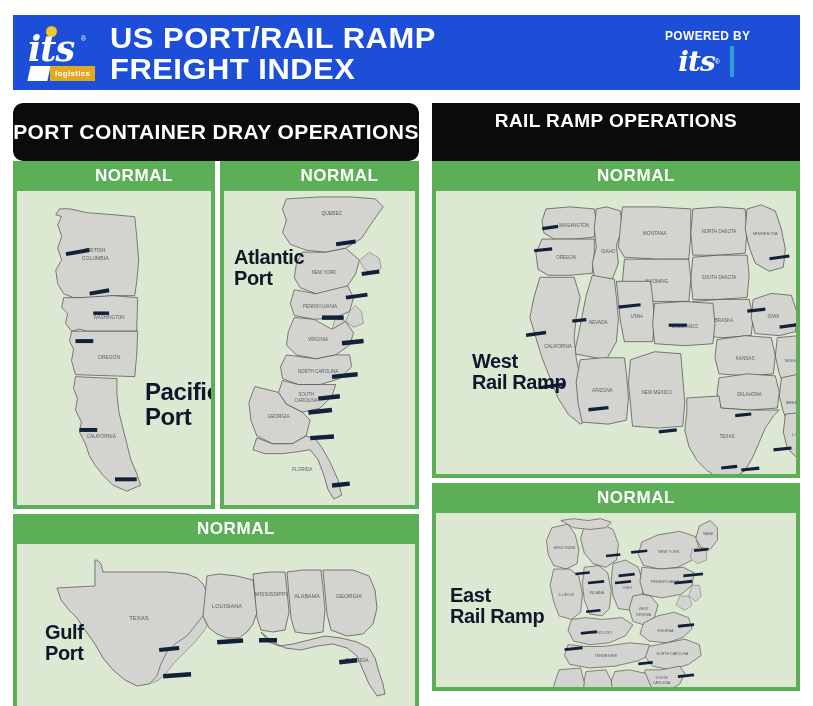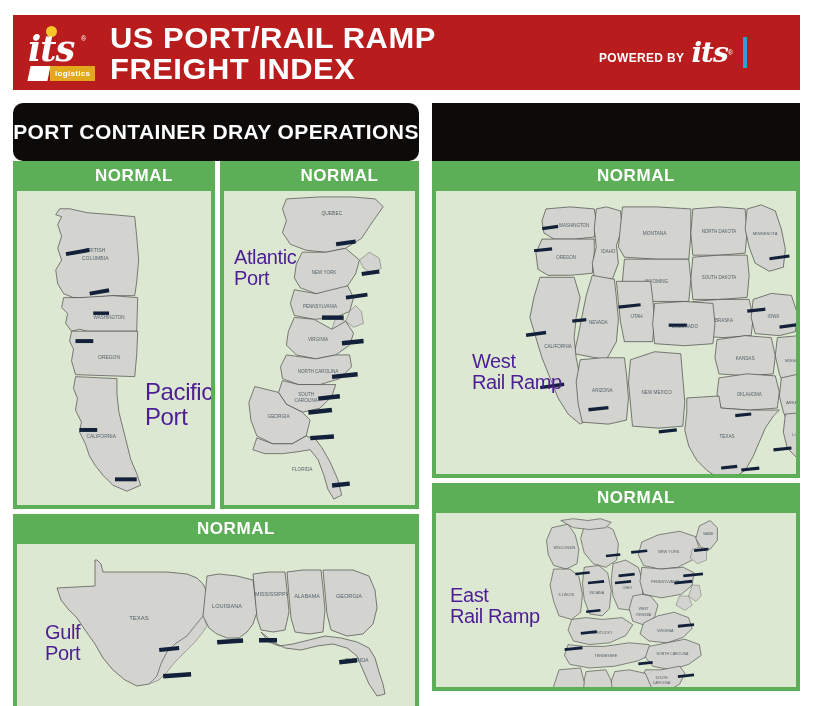--- a/index.html
+++ b/index.html
@@ -13,21 +13,21 @@
     position: relative;
     width: 813px; height: 706px;
     background: #ffffff;
   }
 
   
   .masthead {
     position: absolute;
     left: 13px; top: 15px;
     width: 787px; height: 75px;
-    background: #b91c1c;
+    background: #1d4ed8;
     display: flex;
     align-items: center;
   }
   .its-logo {
     position: relative;
     width: 62px; height: 56px;
     margin-left: 15px;
     flex: 0 0 auto;
   }
   .its-dot {
@@ -77,22 +77,22 @@
     letter-spacing: .5px;
     font-stretch: condensed;
     text-transform: uppercase;
     transform: scaleX(1.03);
     transform-origin: left center;
   }
   .mast-right {
     margin-left: auto;
     margin-right: 42px;
     display: flex;
-    flex-direction: row;
-    align-items: flex-end;
+    flex-direction: column;
+    align-items: center;
   }
   .powered-by {
     color: #ffffff;
     font-size: 13px;
     font-weight: 700;
     letter-spacing: .4px;
     margin-bottom: 3px;
     transform: scaleX(.92);
     transform-origin: left center;
   }
@@ -174,22 +174,22 @@
   }
   .map-body {
     background: #dce8d1;
     border: 4px solid #5cae57;
     border-top: none;
     position: relative;
     overflow: hidden;
   }
   .map-label {
     position: absolute;
-    color: #4c1d95;
-    font-weight: 400;
+    color: #0f172a;
+    font-weight: 700;
     line-height: 1.05;
     letter-spacing: -.4px;
     z-index: 4;
     white-space: pre-line;
   }
 
   
   #card-pacific  { left: 0;    top: 58px;  width: 202px; height: 348px; }
   #card-atlantic { left: 207px;top: 58px;  width: 199px; height: 348px; }
   #card-gulf     { left: 0;    top: 411px; width: 406px; height: 177px; }
@@ -368,20 +368,21 @@
           <rect class="citydot" x="322" y="104" width="18" height="4.5" transform="rotate(-6 322 104)"></rect>
         </svg>
         <div class="map-label" id="label-gulf">Gulf
 Port</div>
       </div>
     </div>
   </div>
 
   <div class="section" id="right-section">
     <div class="section-header">
+      <span>RAIL RAMP OPERATIONS</span>
     </div>
 
     <div class="map-card" id="card-west">
       <div class="status-bar">NORMAL</div>
       <div class="map-body">
         <svg class="map-svg" viewBox="0 0 360 287" preserveAspectRatio="xMidYMid meet">
           <g transform="translate(58,10) scale(1.02)">
 
             <path class="state" d="M50 8 L46 20 L48 32 L58 38 L78 38 L98 36 L100 20 L98 8 L74 6 Z"></path>
             <text class="statename" x="78" y="26" font-size="4.4" text-anchor="middle">WASHINGTON</text>

